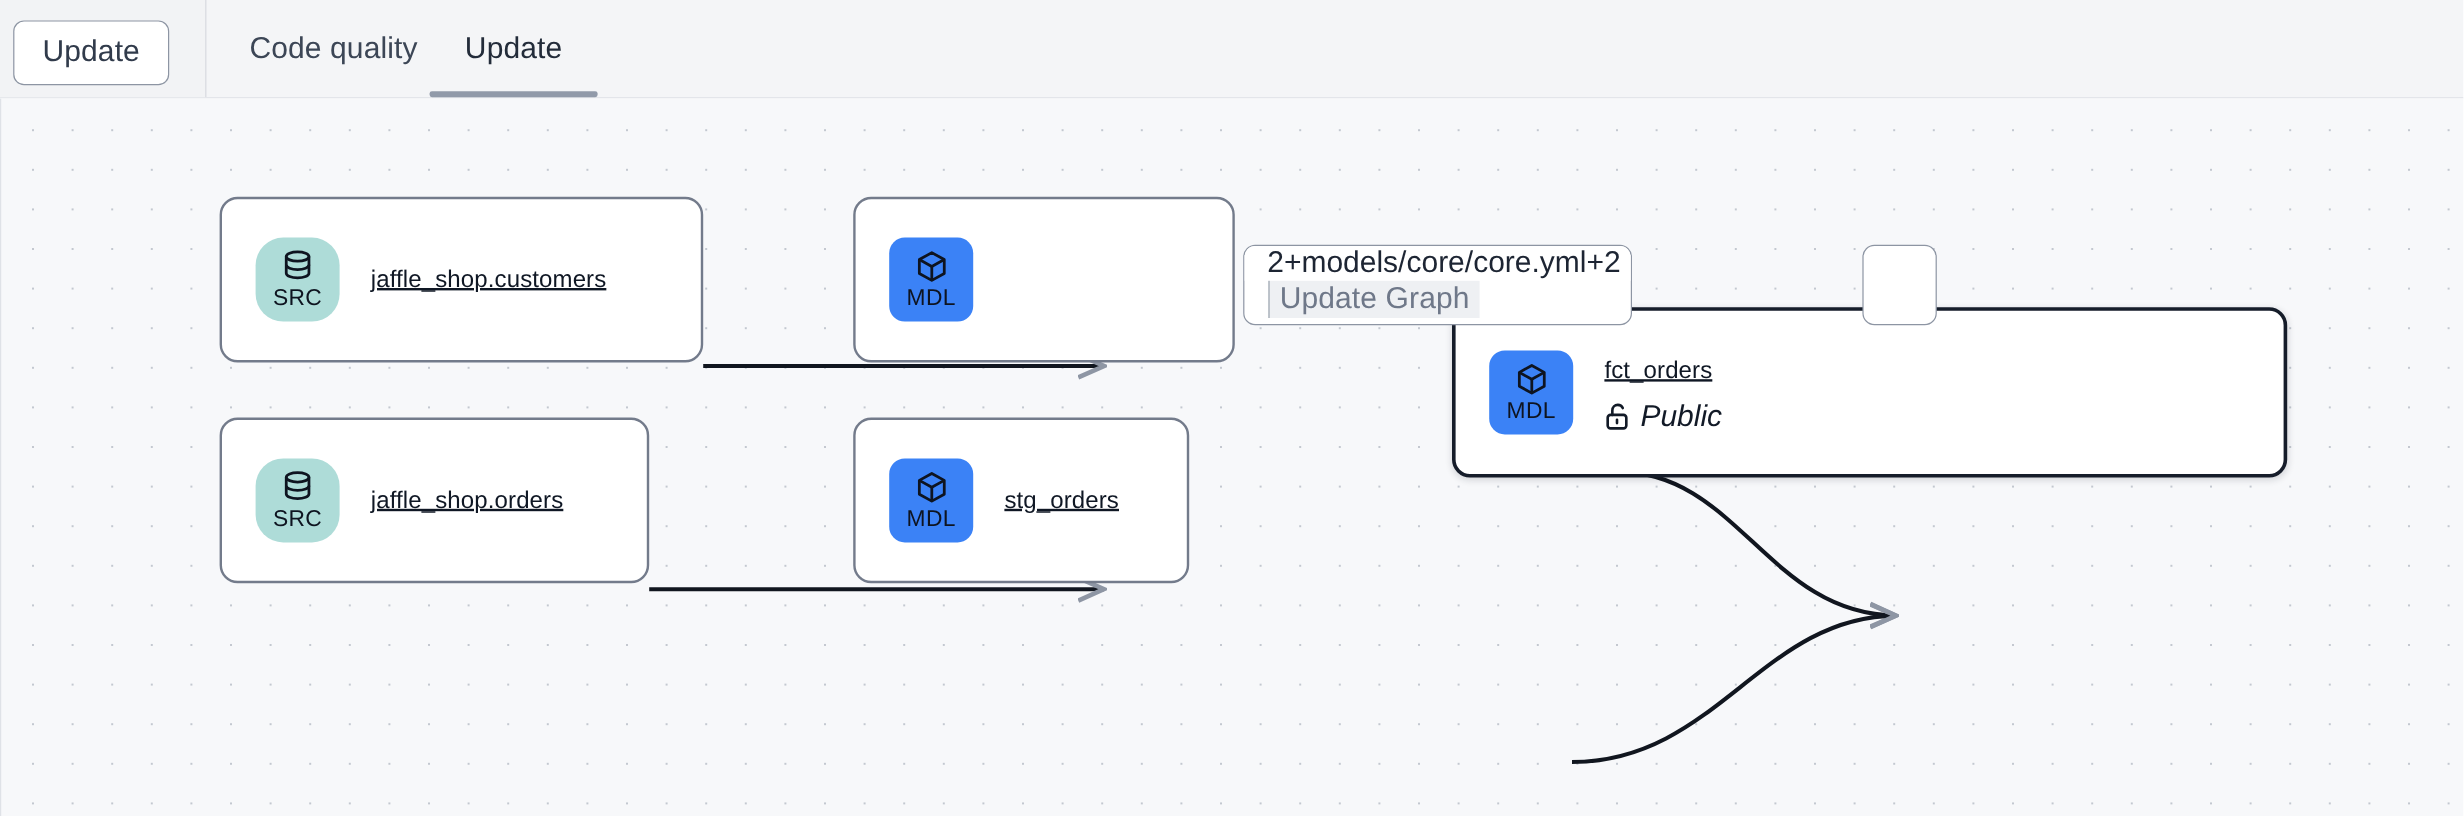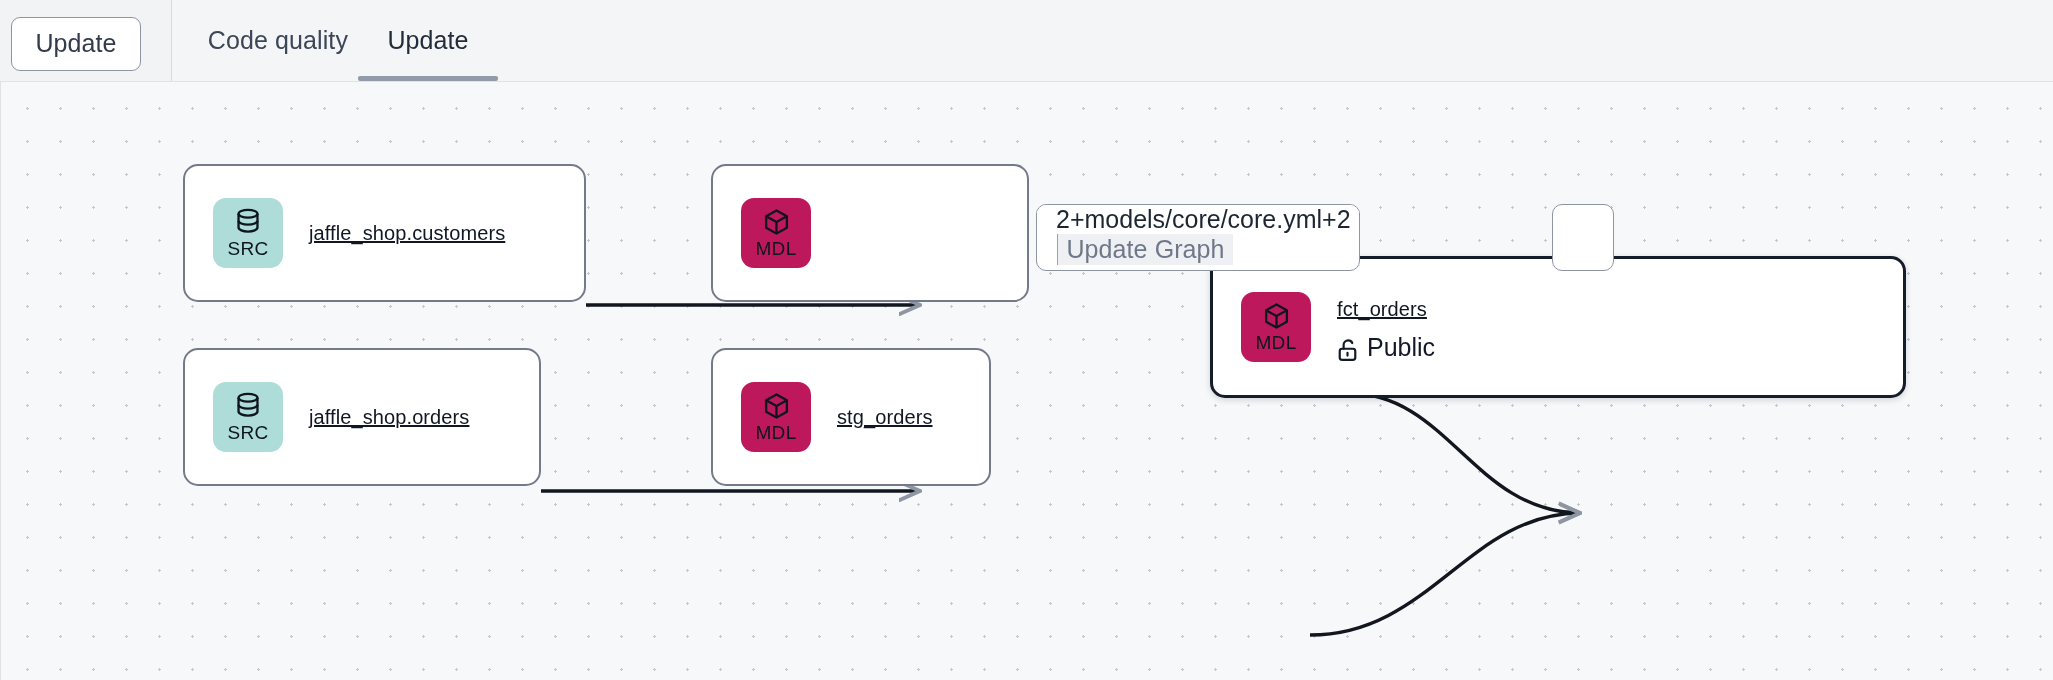--- a/index.html
+++ b/index.html
@@ -138,22 +138,22 @@
     height: 70px;
     border-radius: 13px;
     margin-left: 28px;
     flex: 0 0 auto;
     display: flex;
     flex-direction: column;
     align-items: center;
     justify-content: center;
     box-sizing: border-box;
   }
-  .badge.src { background: #aedcd8; }
-  .badge.mdl { background: #be185d; }
+  .badge.src { background: #aedcd8; border-radius: 23px; }
+  .badge.mdl { background: #3b82f6; }
   .badge .glyph {
     height: 30px;
     display: flex;
     align-items: center;
     justify-content: center;
     margin-top: 1px;
   }
   .badge .kind {
     font-size: 19px;
     color: #0e1420;
@@ -171,27 +171,28 @@
   .node-title {
     font-size: 20px;
     color: #0f1724;
     letter-spacing: .1px;
     white-space: nowrap;
     line-height: 34px;
     text-decoration: underline;
   }
   .node-meta {
     display: flex;
-    align-items: flex-end;
+    align-items: center;
     gap: 9px;
     margin-top: 6px;
     font-size: 25px;
     color: #121a27;
     white-space: nowrap;
     line-height: 30px;
+    font-style: italic;
   }
 
   
   .graph-controls {
     position: absolute;
     left: 1036px;
     top: 122px;
     height: 67px;
     display: flex;
     align-items: stretch;

